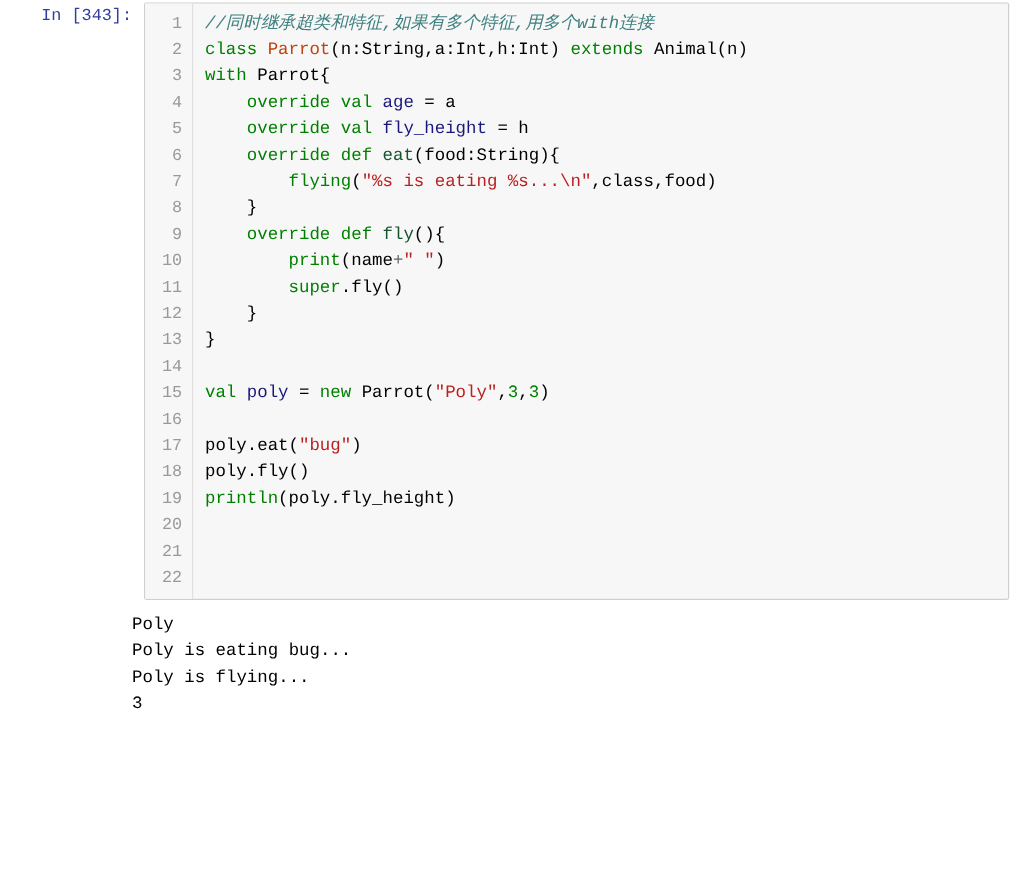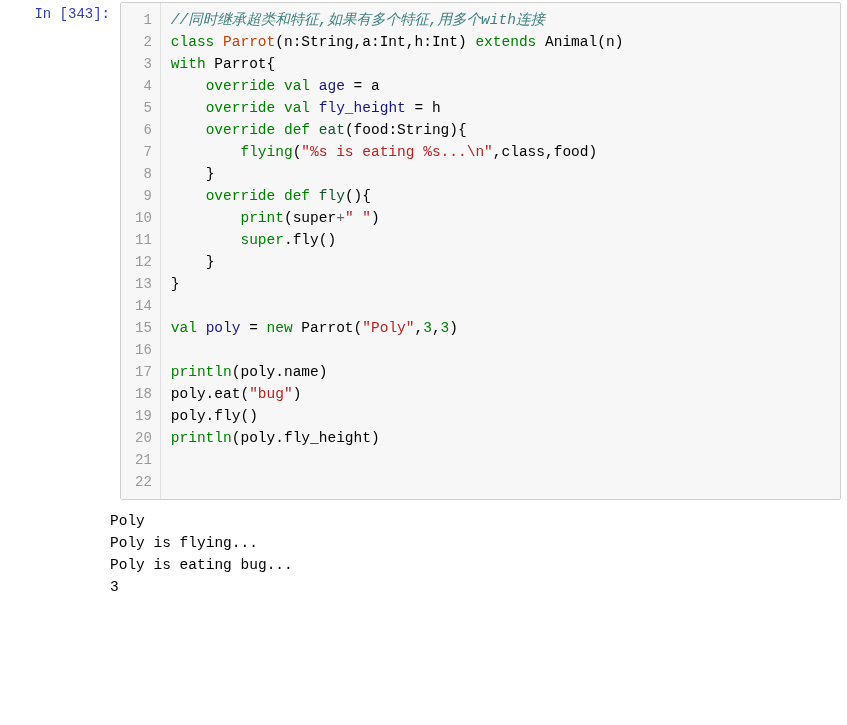--- a/index.html
+++ b/index.html
@@ -109,31 +109,30 @@
     <div class="code">
       <div class="code-line"><span class="cm">//同时继承超类和特征,如果有多个特征,用多个with连接</span></div>
       <div class="code-line"><span class="kw">class</span><span> </span><span class="cls">Parrot</span><span>(n:String,a:Int,h:Int) </span><span class="kw">extends</span><span> Animal(n)</span></div>
       <div class="code-line"><span class="kw">with</span><span> Parrot{</span></div>
       <div class="code-line"><span>    </span><span class="kw">override</span><span> </span><span class="kw">val</span><span> </span><span class="var">age</span><span> = a</span></div>
       <div class="code-line"><span>    </span><span class="kw">override</span><span> </span><span class="kw">val</span><span> </span><span class="var">fly_height</span><span> = h</span></div>
       <div class="code-line"><span>    </span><span class="kw">override</span><span> </span><span class="kw">def</span><span> </span><span class="fn">eat</span><span>(food:String){</span></div>
       <div class="code-line"><span>        </span><span class="kw">flying</span><span>(</span><span class="str">"%s is eating %s...\n"</span><span>,class,food)</span></div>
       <div class="code-line"><span>    </span><span>}</span></div>
       <div class="code-line"><span>    </span><span class="kw">override</span><span> </span><span class="kw">def</span><span> </span><span class="fn">fly</span><span>(){</span></div>
-      <div class="code-line"><span>        </span><span class="kw">print</span><span>(super</span><span class="op">+</span><span class="str">" "</span><span>)</span></div>
+      <div class="code-line"><span>        </span><span class="kw">print</span><span>(name</span><span class="op">+</span><span class="str">" "</span><span>)</span></div>
       <div class="code-line"><span>        </span><span class="kw">super</span><span>.fly()</span></div>
       <div class="code-line"><span>    </span><span>}</span></div>
       <div class="code-line"><span>}</span></div>
       <div class="code-line"><span></span></div>
       <div class="code-line"><span class="kw">val</span><span> </span><span class="var">poly</span><span> = </span><span class="kw">new</span><span> Parrot(</span><span class="str">"Poly"</span><span>,</span><span class="num">3</span><span>,</span><span class="num">3</span><span>)</span></div>
       <div class="code-line"><span></span></div>
-      <div class="code-line"><span class="kw">println</span><span>(poly.name)</span></div>
       <div class="code-line"><span>poly.eat(</span><span class="str">"bug"</span><span>)</span></div>
       <div class="code-line"><span>poly.fly()</span></div>
       <div class="code-line"><span class="kw">println</span><span>(poly.fly_height)</span></div>
       <div class="code-line"><span></span></div>
     </div>
   </div>
 </div>
 
 <div class="output-cell">
-  <div class="output"><div>Poly</div><div>Poly is flying...</div><div>Poly is eating bug...</div><div>3</div></div>
+  <div class="output"><div>Poly</div><div>Poly is eating bug...</div><div>Poly is flying...</div><div>3</div></div>
 </div>
 
 </body></html>

